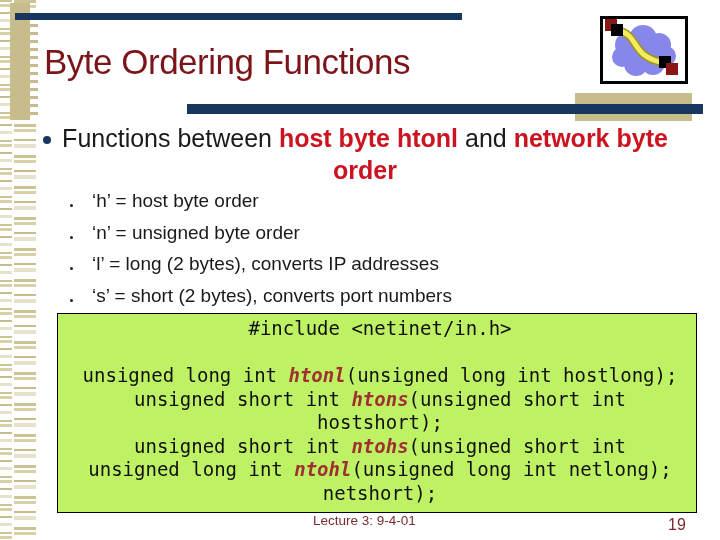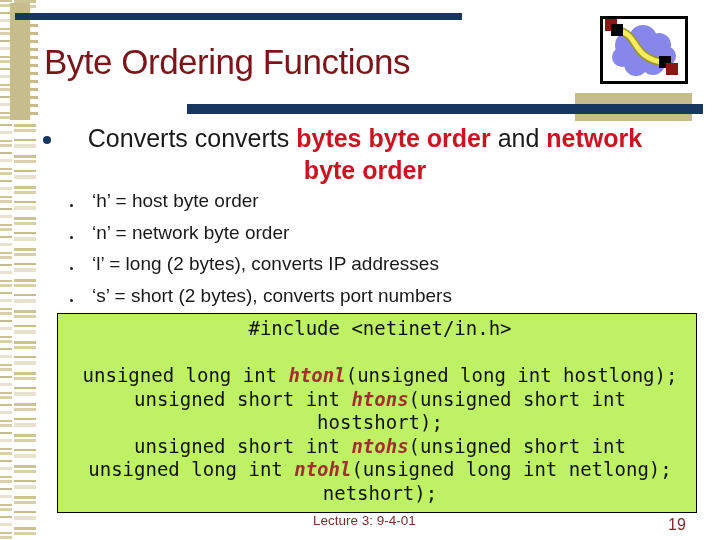--- a/index.html
+++ b/index.html
@@ -137,30 +137,30 @@
       <rect x="63" y="44" width="12" height="12" fill="#8b1616"></rect>
     </svg>
   </div>
 
   <div class="title">Byte Ordering Functions</div>
 
   <div class="tan-accent2"></div>
   <div class="navy-bar2"></div>
 
   <div class="bullet-dot"></div>
-  <div class="main-text"><span>Converts converts </span><span class="em-red">bytes byte order</span><span> and </span><span class="em-red">network byte order</span></div>
+  <div class="main-text"><span>Functions between </span><span class="em-red">host byte htonl</span><span> and </span><span class="em-red">network byte order</span></div>
 
   <div class="sub-list">
       <div class="sub-bullet">
         <span class="sub-marker"></span>
         <span>‘h’ = host byte order</span>
       </div>
       <div class="sub-bullet">
         <span class="sub-marker"></span>
-        <span>‘n’ = network byte order</span>
+        <span>‘n’ = unsigned byte order</span>
       </div>
       <div class="sub-bullet">
         <span class="sub-marker"></span>
         <span>‘l’ = long (2 bytes), converts IP addresses</span>
       </div>
       <div class="sub-bullet">
         <span class="sub-marker"></span>
         <span>‘s’ = short (2 bytes), converts port numbers</span>
       </div>
     </div>

